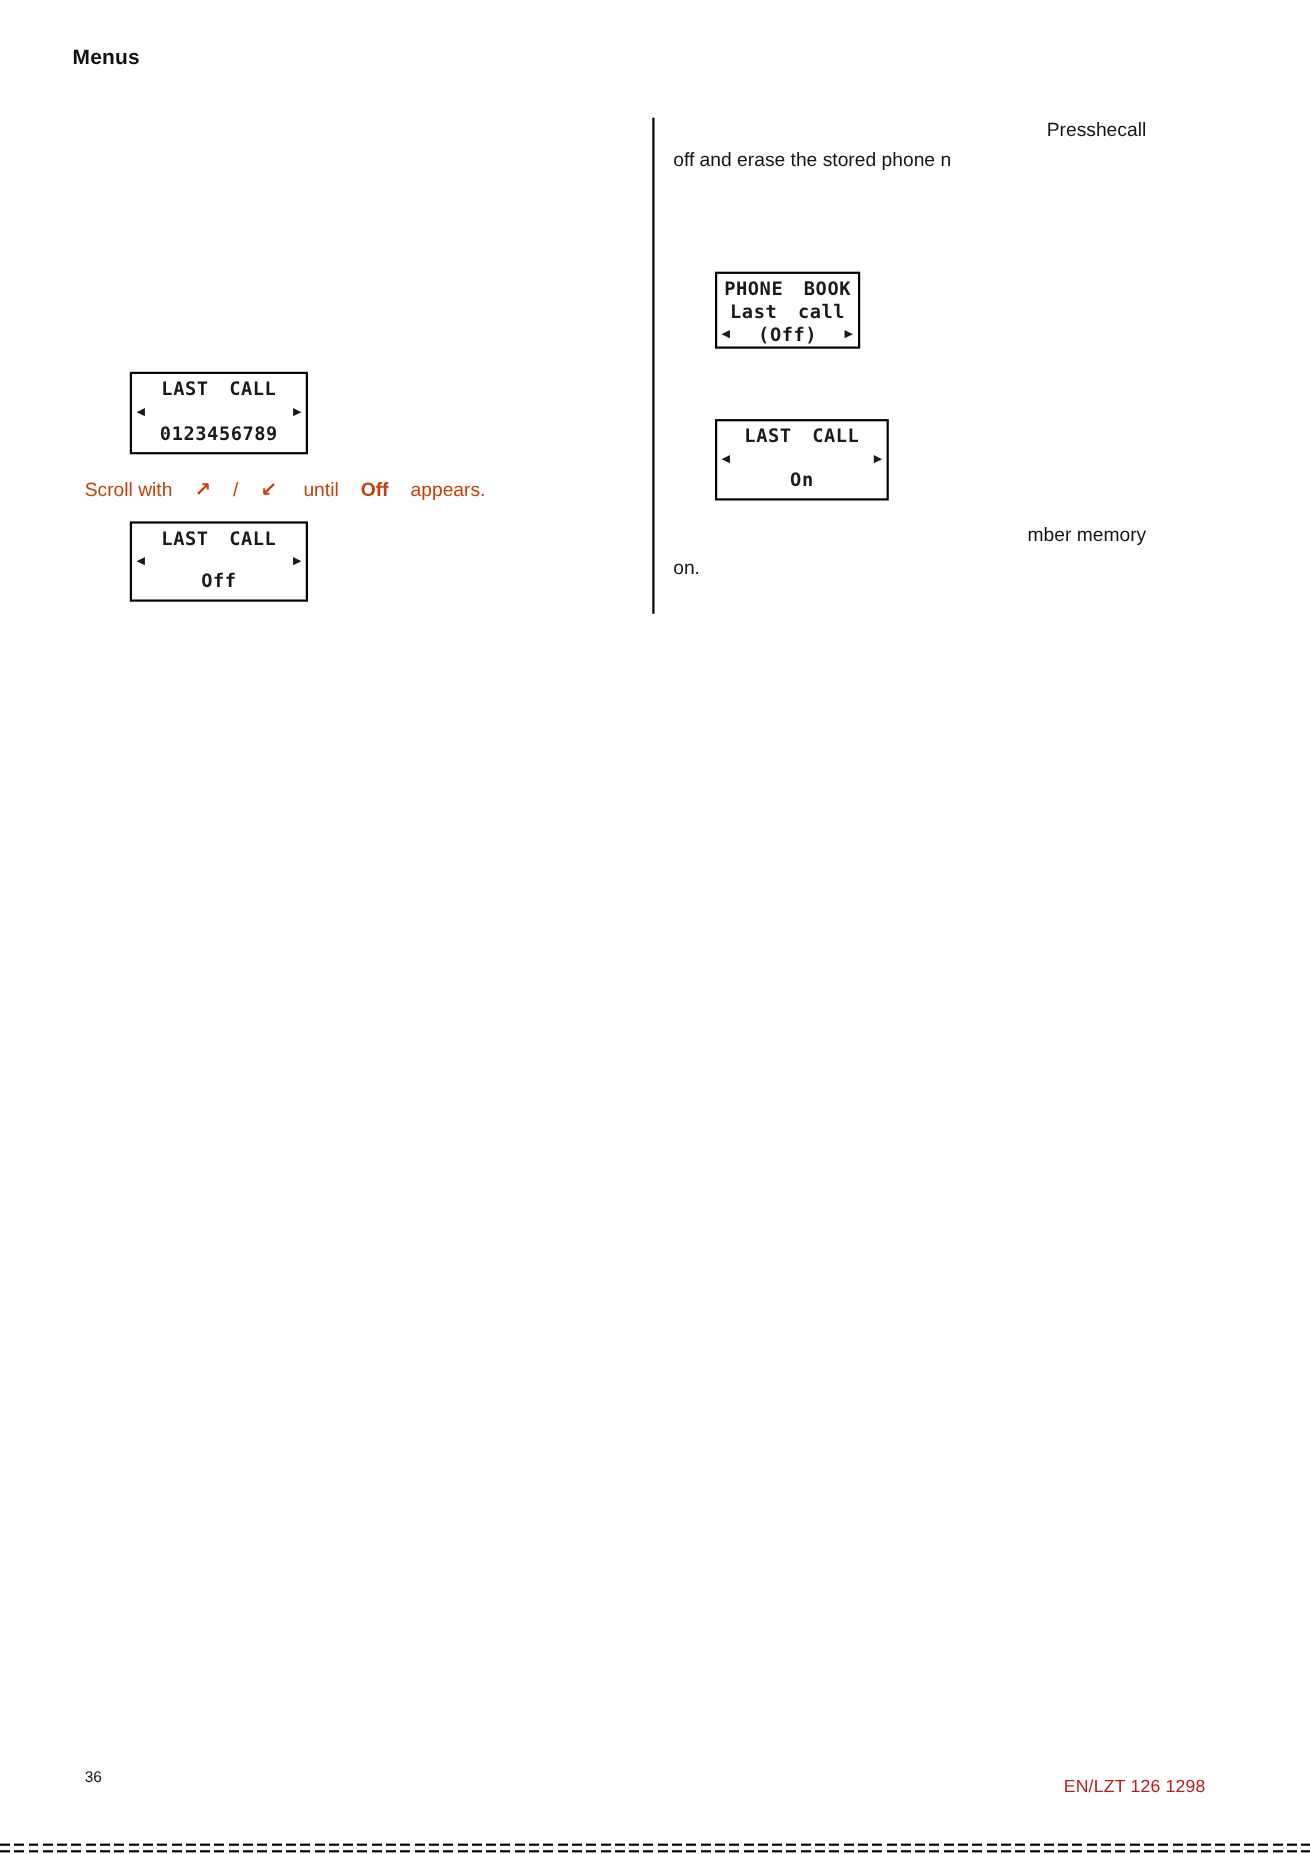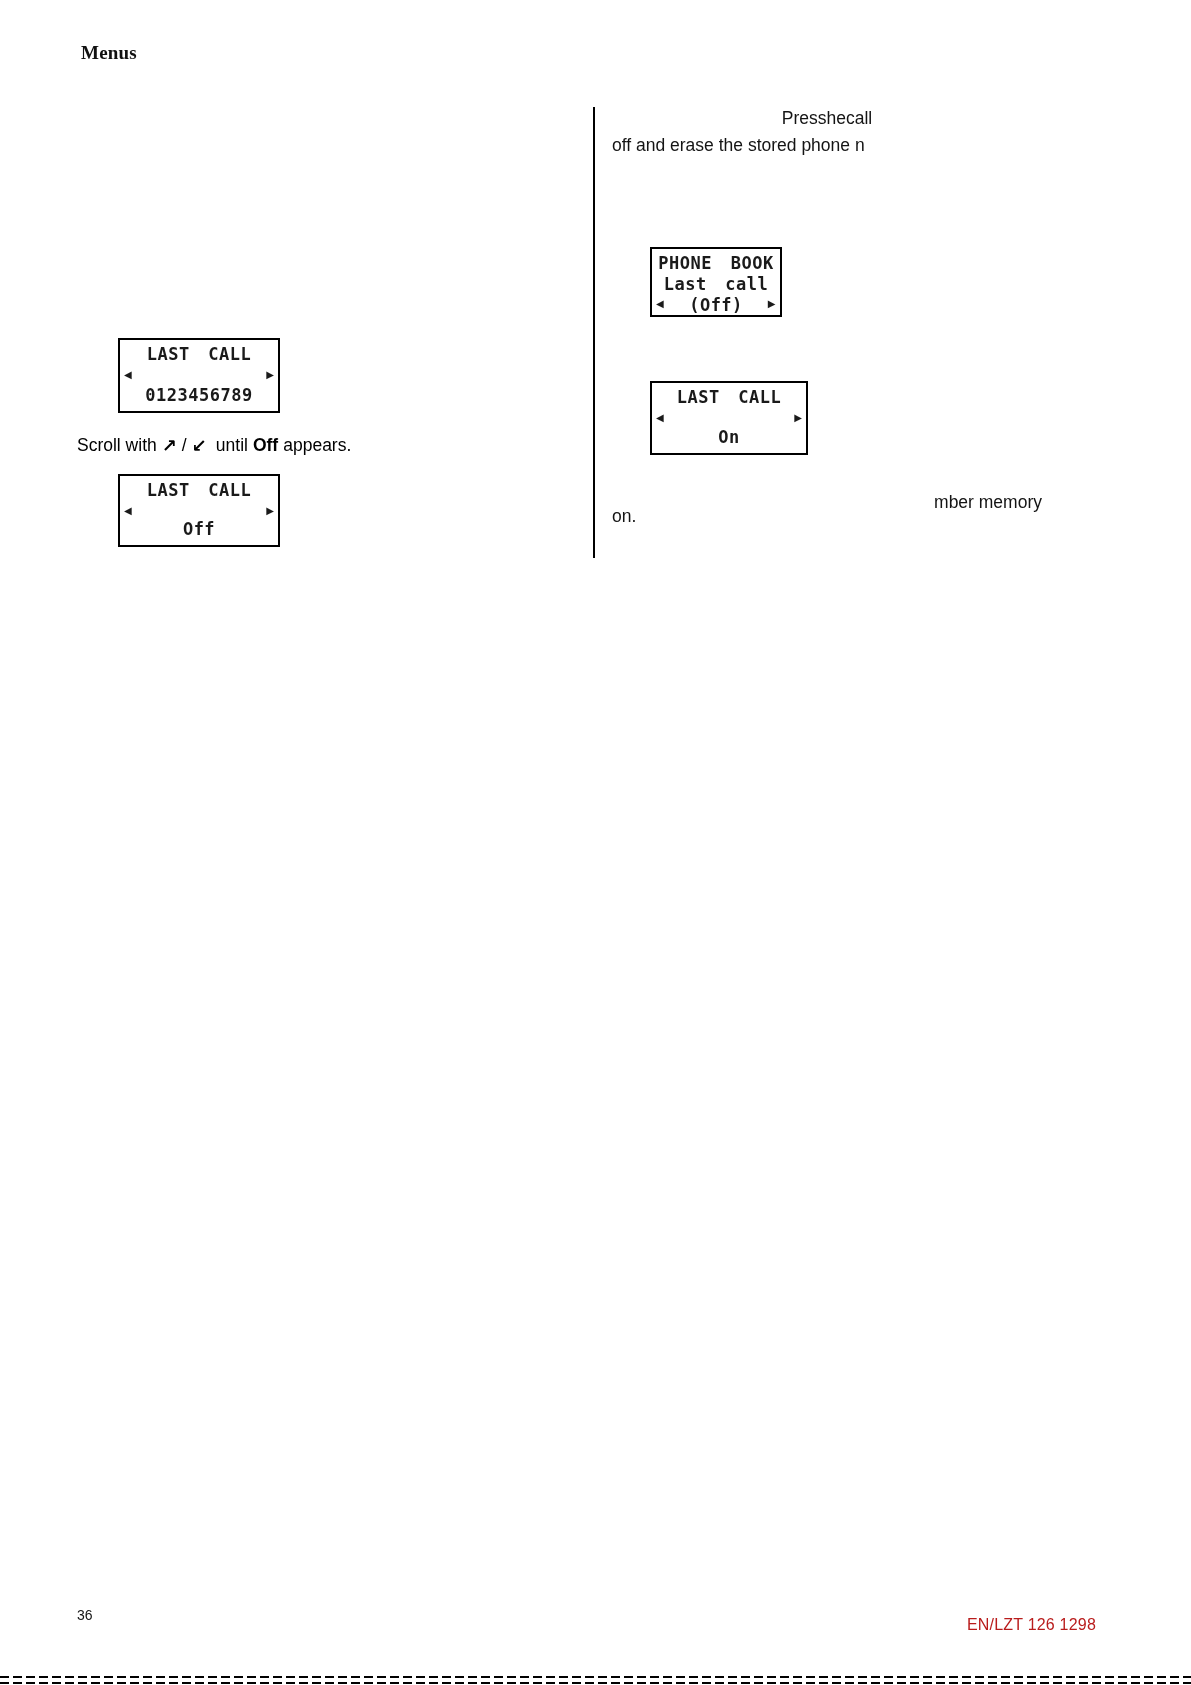--- a/index.html
+++ b/index.html
@@ -18,35 +18,35 @@
     box-sizing:border-box;
   }
   .lcd-line{font-size:17px;text-align:center;word-spacing:8px;letter-spacing:0.5px;line-height:21px;}
   .lcd-top{margin-top:4px;}
   .lcd-value{position:absolute;bottom:6px;left:0;right:0;text-align:center;font-size:17px;word-spacing:8px;letter-spacing:0.5px;}
   .lcd-arrows{position:absolute;left:4px;right:4px;top:30px;display:flex;justify-content:space-between;align-items:center;}
   .lcd-arrows .arr{font-family:"DejaVu Sans",sans-serif;font-size:10px;line-height:10px;color:#1a1a1a;}
   .pb-line3{position:relative;}
   .pb-arrows{position:absolute;left:4px;right:4px;top:2px;display:flex;justify-content:space-between;}
   .pb-arrows .arr{font-family:"DejaVu Sans",sans-serif;font-size:10px;line-height:14px;color:#1a1a1a;}
-  .justify-frag{display:flex;justify-content:center;}
-  .scroll-line{font-size:17.5px;color:#000000;display:flex;align-items:flex-end;gap:5px;}
+  .justify-frag{display:flex;justify-content:flex-end;}
+  .scroll-line{font-size:17.5px;color:#c2410c;display:flex;align-items:flex-end;gap:20px;}
   .scroll-arrow{font-family:"DejaVu Sans",sans-serif;font-weight:bold;font-size:18px;}
   .bold{font-weight:bold;}
   .footer-page{font-size:14px;color:#141414;}
   .footer-ref{font-size:16px;color:#b91c1c;letter-spacing:0.2px;}
   .dashline{
     height:2px;left:0;width:1191px;
     background:repeating-linear-gradient(90deg,#000 0 9px,transparent 9px 13px);
   }
 </style>
 </head>
 <body>
 
-<div class="abs page-title" style="left:81px;top:42px;font-family:Liberation Serif, serif;">Menus</div>
+<div class="abs page-title" style="left:66px;top:42px;">Menus</div>
 
 <div class="abs divider" style="left:593px;top:107px;height:451px;"></div>
 
 <div class="abs bodytext justify-frag" style="left:612px;top:105px;width:430px;">
   <span>Press</span>
   <span>he</span>
   <span>call</span>
 </div>
 <div class="abs bodytext" style="left:612px;top:132px;">off and erase the stored phone n</div>
 
@@ -64,21 +64,21 @@
 
 <div class="lcd-box" style="left:650px;top:381px;width:158px;height:74px;">
   <div class="lcd-line lcd-top">LAST CALL</div>
   <div class="lcd-arrows">
     <span class="arr">◀</span>
     <span class="arr">▶</span>
   </div>
   <div class="lcd-value">On</div>
 </div>
 
-<div class="abs bodytext" style="left:612px;top:473px;width:430px;text-align:right;margin-top:16px;">mber memory</div>
+<div class="abs bodytext" style="left:612px;top:473px;width:430px;text-align:right;">mber memory</div>
 <div class="abs bodytext" style="left:612px;top:503px;">on.</div>
 
 <div class="lcd-box" style="left:118px;top:338px;width:162px;height:75px;">
   <div class="lcd-line lcd-top">LAST CALL</div>
   <div class="lcd-arrows">
     <span class="arr">◀</span>
     <span class="arr">▶</span>
   </div>
   <div class="lcd-value" style="word-spacing:0;text-align:center;">0123456789</div>
 </div>

